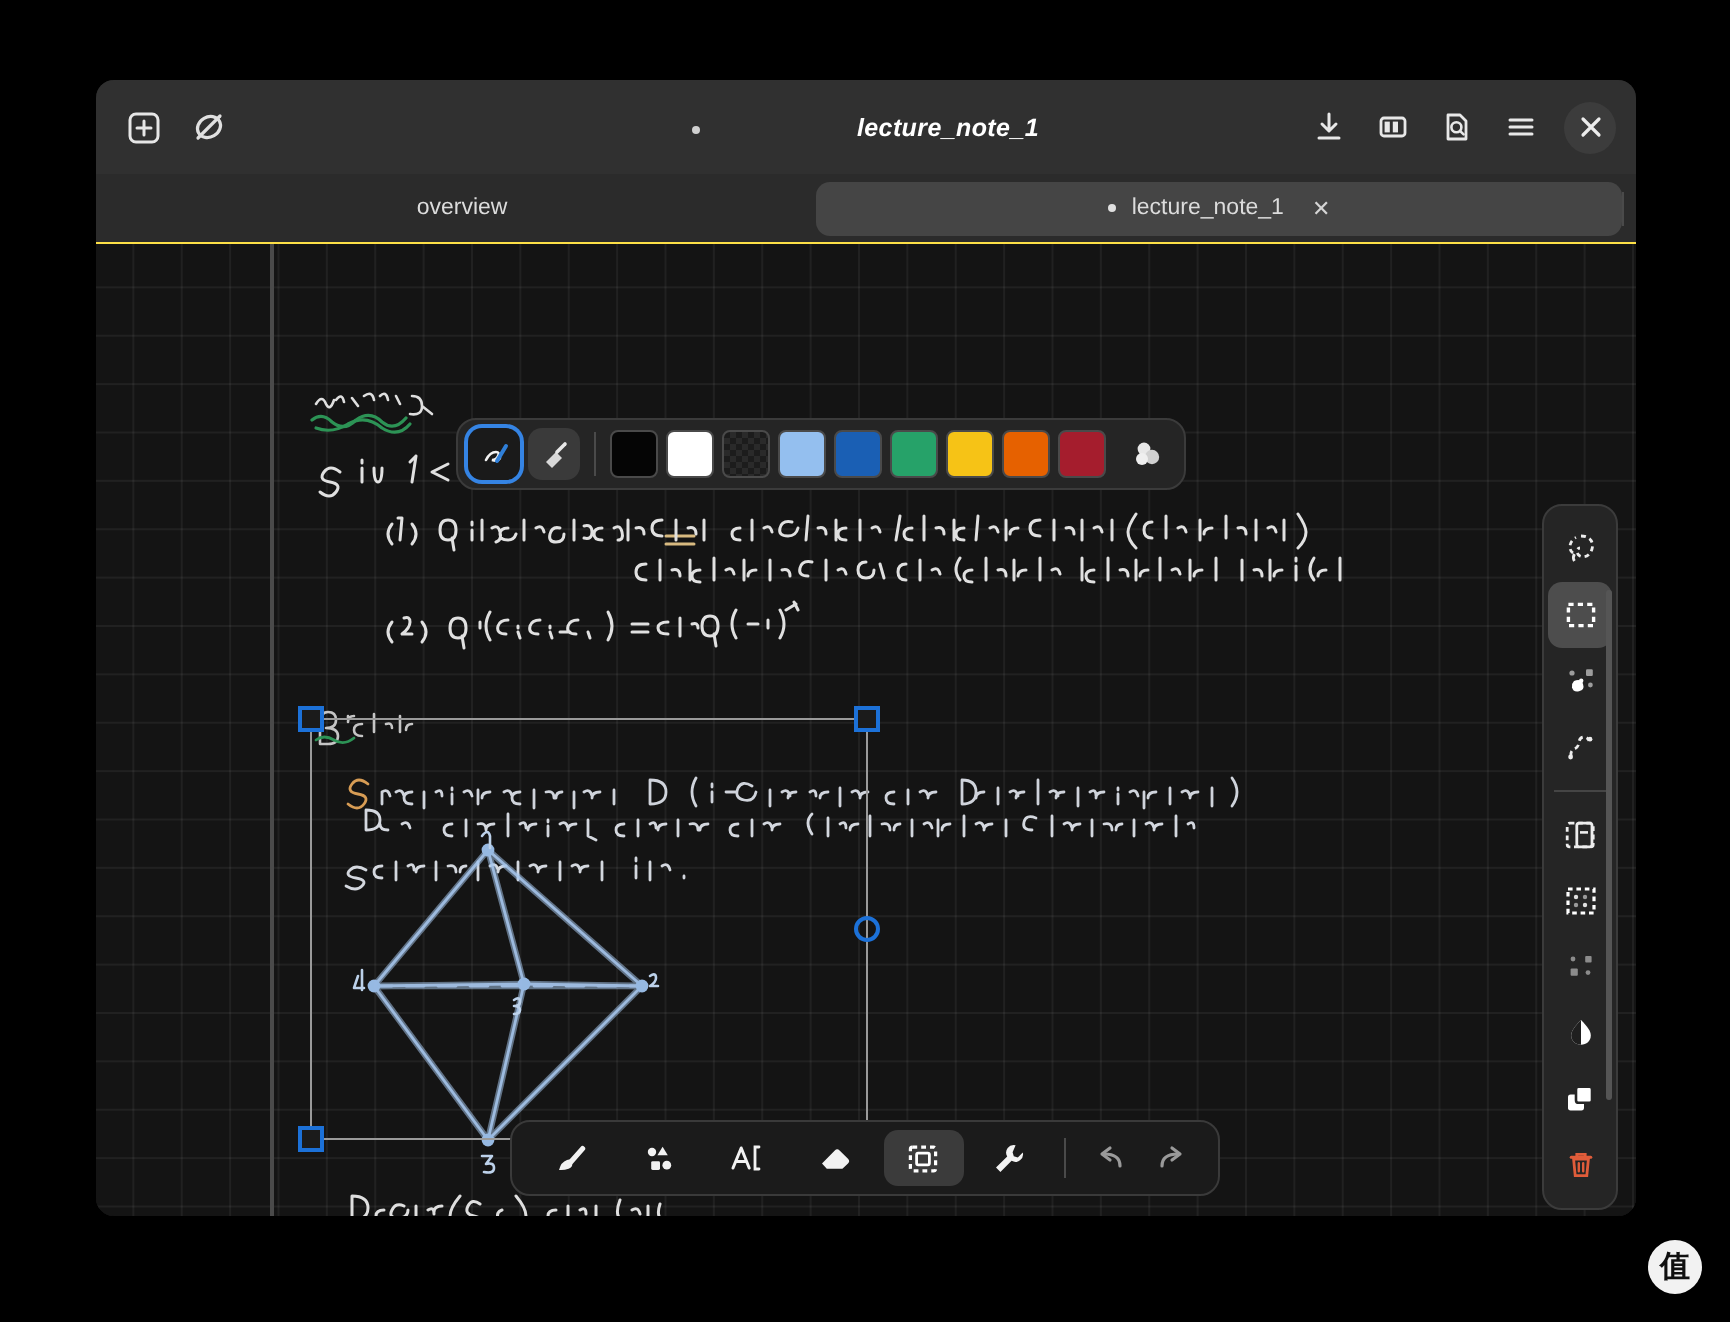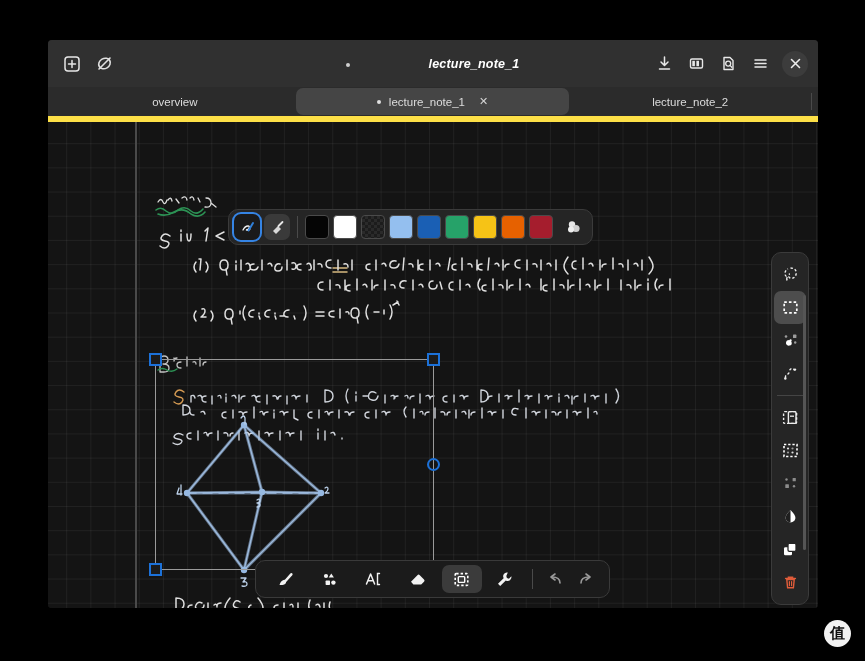--- a/index.html
+++ b/index.html
@@ -9,21 +9,21 @@
     font-family: "Liberation Sans", sans-serif;
     overflow: hidden;
   }
 
   
   #window {
     position: absolute;
     left: 48px; top: 40px;
     width: 770px; height: 568px;
     background: #1e1e1e;
-    border-radius: 4px;
+    border-radius: 9px;
     overflow: hidden;
     box-shadow: 0 10px 36px rgba(0,0,0,.85);
     display: flex; flex-direction: column;
   }
 
   
   #headerbar {
     height: 47px;
     background: #303030;
     display: flex; align-items: center;
@@ -66,21 +66,21 @@
   #win-subtitle {
     font-size: 9.5px; color: #a9a9a9; margin-top: 1px;
   }
 
   
   #tabbar {
     height: 35px; background: #2b2b2b;
     display: flex; align-items: center;
     padding: 0 6px; gap: 0px;
     flex: 0 0 auto;
-    border-bottom: 6px solid #fde047;
+    border-bottom: 1px solid #fde047;
   }
   .tab {
     height: 27px;
     display: flex; align-items: center; justify-content: center;
     gap: 8px;
     font-size: 11.5px; color: #dcdcdc;
     border-radius: 7px;
     cursor: pointer;
     padding: 0 14px;
     flex: 1 1 0;
@@ -297,23 +297,20 @@
   </div>
 
   <div id="tabbar">
     <div class="tab">
       <span>overview</span>
     </div>
     <div class="tab active">
       <span class="dot"></span>
       <span>lecture_note_1</span>
       <span class="xc">✕</span>
-    </div>
-    <div class="tab">
-      <span>lecture_note_2</span>
     </div>
     <div class="tabsep"></div>
   </div>
 
   <div id="canvas-wrap">
     <div id="grid"></div>
     <div class="pageline" style="left:87px;"></div>
 
     <svg id="ink" viewBox="0 0 770 486">
       <g stroke="#f2f2f2" stroke-width="1.5" fill="none" stroke-linecap="round" stroke-linejoin="round" opacity=".92">

